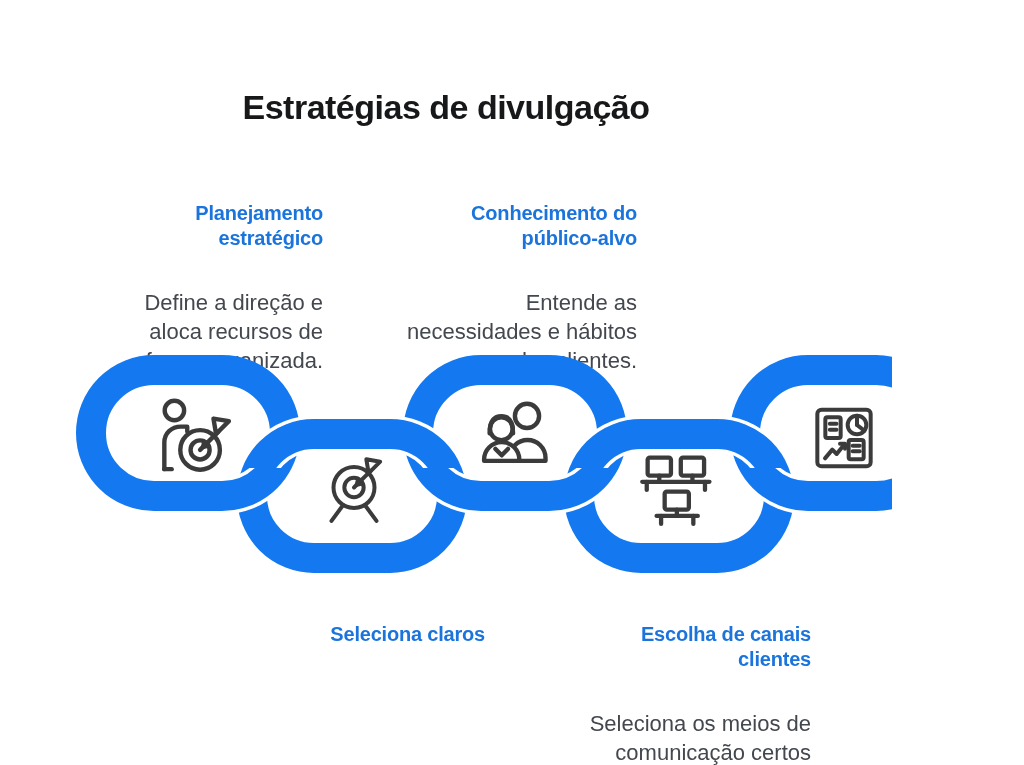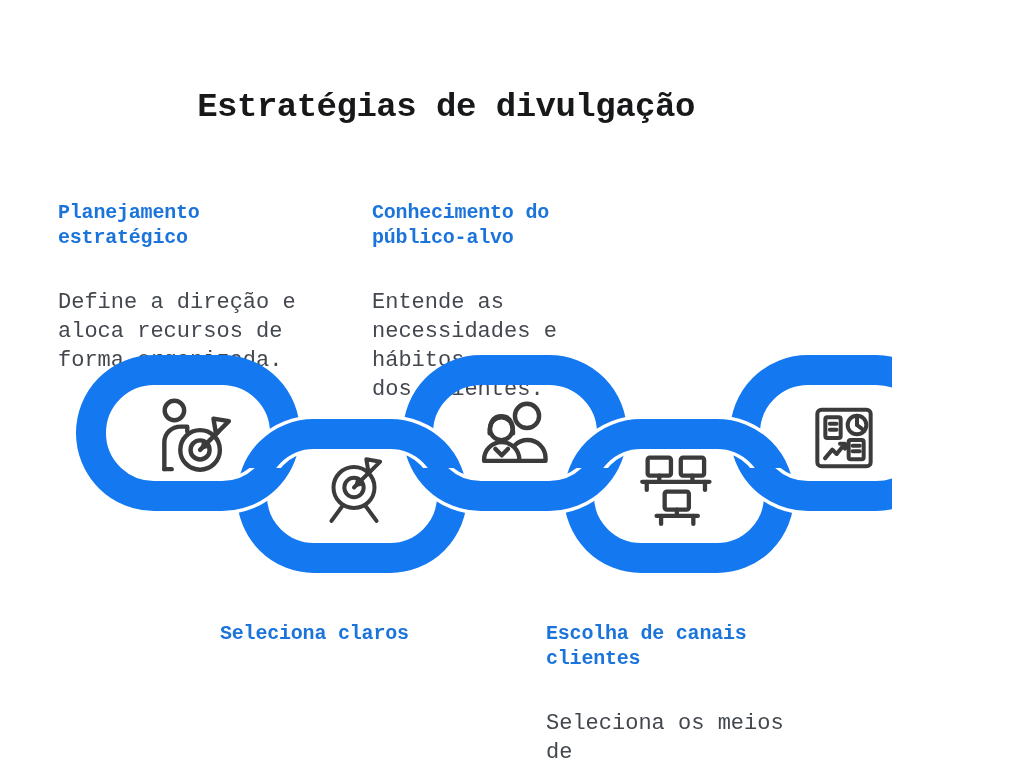--- a/index.html
+++ b/index.html
@@ -11,32 +11,32 @@
     --icon:#3b3b3b;
     --background:#ffffff;
   }
   *{margin:0;padding:0;box-sizing:border-box;}
   html,body{background:#fff;}
   .canvas{
     position:relative;
     width:892px;height:765px;
     background:var(--background);
     overflow:hidden;
-    font-family:Liberation Mono, monospace;
+    font-family:Liberation Sans, sans-serif;
   }
   .page-title{
     position:absolute;left:0;right:0;top:88px;
     text-align:center;
     font-size:34px;font-weight:700;
     letter-spacing:-0.5px;
     color:var(--title);
   }
   .step-label{
     position:absolute;
-    text-align:left;
+    text-align:right;
     white-space:pre-line;
   }
   .step-heading{
     font-size:20px;font-weight:700;
     line-height:1.24;
     letter-spacing:-0.2px;
     color:var(--heading);
   }
   .step-desc{
     margin-top:19px;

